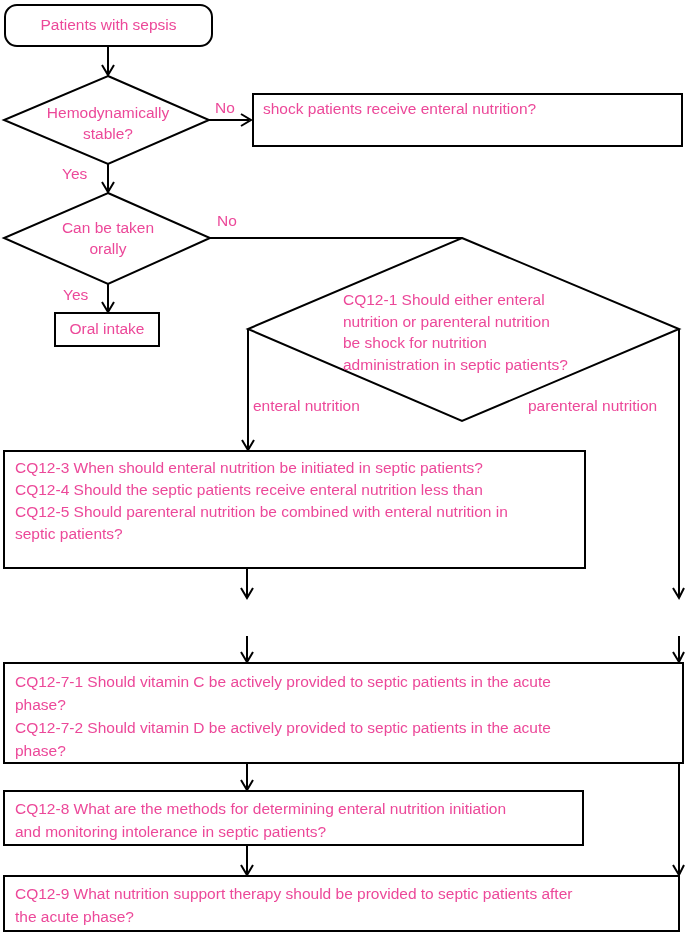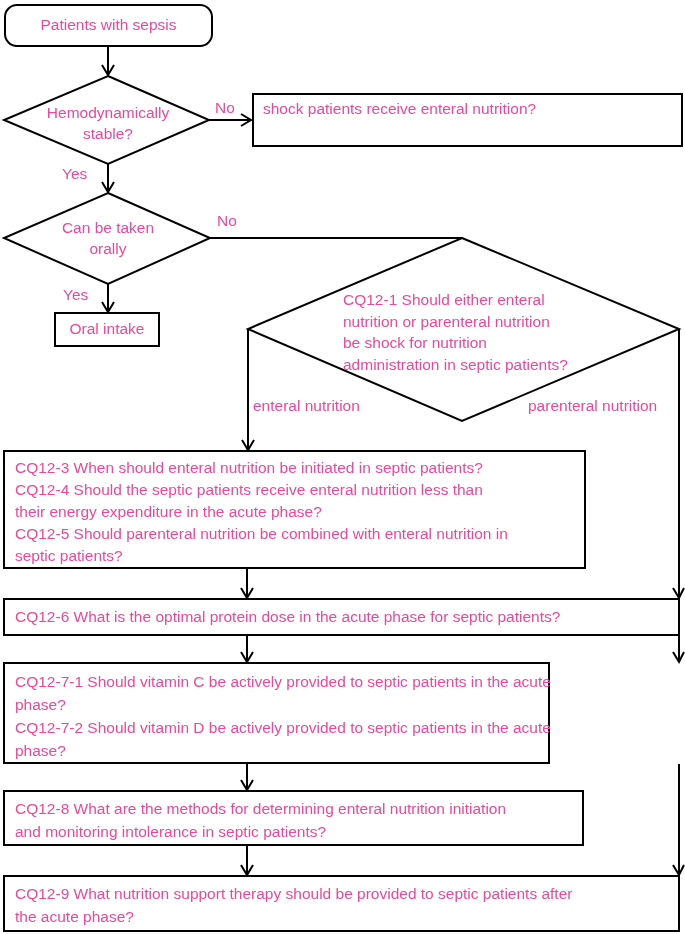--- a/index.html
+++ b/index.html
@@ -38,21 +38,21 @@
     line-height: 38px;
   }
   .oral-box {
     left: 54px; top: 312px; width: 106px; height: 35px;
     text-align: center;
     line-height: 30px;
   }
   .cq2-box  { left: 252px; top: 93px;  width: 431px; height: 54px;  padding: 3px 9px; }
   .cq345-box{ left: 3px;   top: 450px; width: 583px; height: 119px; padding: 5px 10px; }
   .cq6-box  { left: 3px;   top: 598px; width: 677px; height: 38px;  padding: 0 10px; line-height: 33px; }
-  .cq7-box  { left: 3px;   top: 662px; width: 547px; height: 102px; padding: 6px 10px; line-height: 23px; }
+  .cq7-box  { left: 3px;   top: 662px; width: 681px; height: 102px; padding: 6px 10px; line-height: 23px; }
   .cq8-box  { left: 3px;   top: 790px; width: 581px; height: 56px;  padding: 5px 10px; line-height: 23px; }
   .cq9-box  { left: 3px;   top: 875px; width: 677px; height: 57px;  padding: 5px 10px; line-height: 23px; }
   .dtext {
     position: absolute;
     z-index: 2;
     background: transparent;
     line-height: 21px;
   }
   .dtext .ln { white-space: nowrap; }
   .d1-text { left: 28px;  top: 102px; width: 160px; text-align: center; }
@@ -127,28 +127,24 @@
   <div class="dtext d3-text">
     <div class="ln">CQ12-1  Should either enteral</div>
     <div class="ln">nutrition or parenteral nutrition</div>
     <div class="ln">be shock for nutrition</div>
     <div class="ln">administration in septic patients?</div>
   </div>
 
   <div class="node box cq345-box">
     <div class="ln">CQ12-3  When should enteral nutrition be initiated in septic patients?</div>
     <div class="ln">CQ12-4  Should the septic patients receive enteral nutrition less than</div>
-    <div class="ln">their energy expenditure in the acute phase?</div>
     <div class="ln">CQ12-5  Should parenteral nutrition be combined with enteral nutrition in</div>
     <div class="ln">septic patients?</div>
   </div>
 
-  <div class="node box cq6-box">
-    <div class="ln">CQ12-6  What is the optimal protein dose in the acute phase for septic patients?</div>
-  </div>
 
   <div class="node box cq7-box">
     <div class="ln">CQ12-7-1  Should vitamin C be actively provided to septic patients in the acute</div>
     <div class="ln">phase?</div>
     <div class="ln">CQ12-7-2  Should vitamin D be actively provided to septic patients in the acute</div>
     <div class="ln">phase?</div>
   </div>
 
   <div class="node box cq8-box">
     <div class="ln">CQ12-8  What are the methods for determining enteral nutrition initiation</div>

